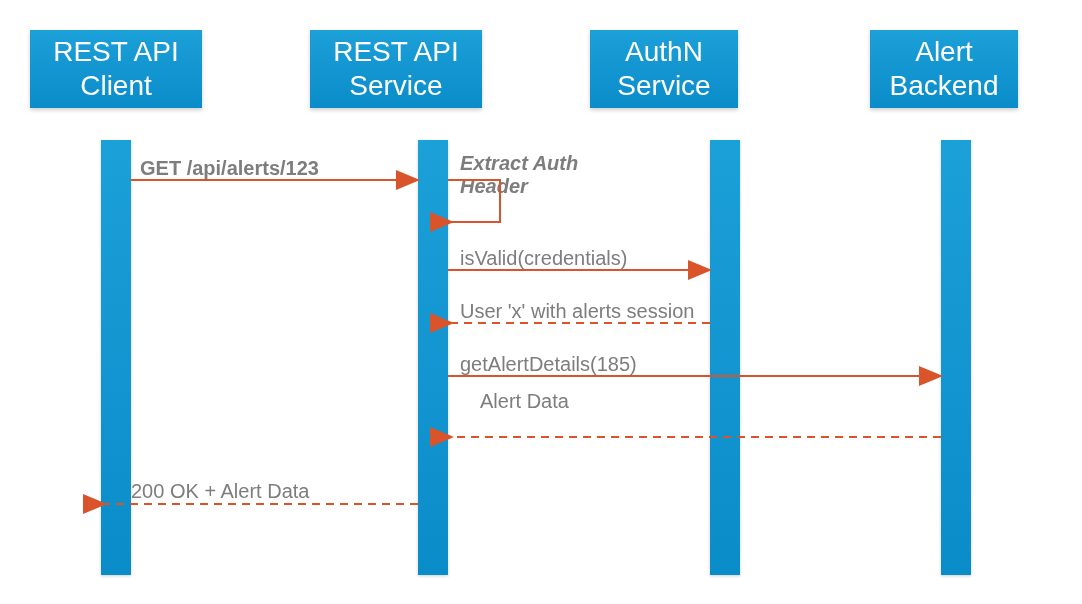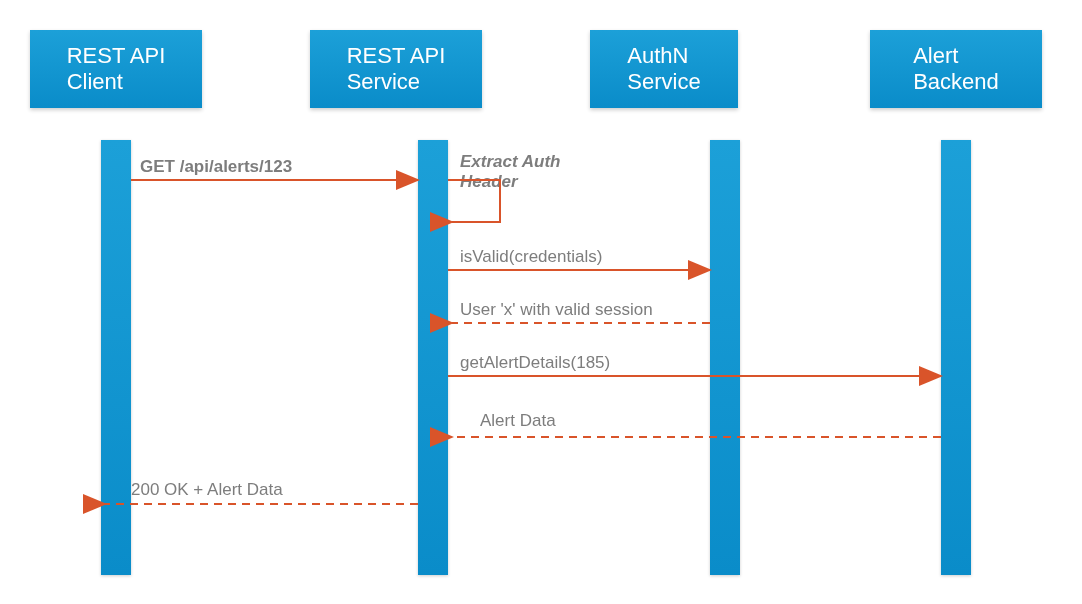--- a/index.html
+++ b/index.html
@@ -8,39 +8,39 @@
     background: #fff;
     width: 1082px;
     height: 604px;
     position: relative;
     overflow: hidden;
   }
   .participant-box {
     position: absolute;
     background: linear-gradient(to bottom, #1ca0d8, #0a8cc9);
     color: #fff;
-    font-size: 22px;
-    text-align: left;
+    font-size: 28px;
+    text-align: center;
     display: flex;
     align-items: center;
     justify-content: center;
     box-shadow: 0 2px 4px rgba(0,0,0,0.2);
     padding: 6px 4px;
     box-sizing: border-box;
     line-height: 1.2;
   }
   .lifeline {
     position: absolute;
     background: linear-gradient(to bottom, #1ca0d8, #0a8cc9);
     box-shadow: 0 1px 3px rgba(0,0,0,0.2);
   }
   .msg-label {
     position: absolute;
     color: #7d7d7d;
-    font-size: 17px;
+    font-size: 20px;
     white-space: nowrap;
   }
   svg.overlay {
     position: absolute;
     left: 0; top: 0;
     width: 1082px;
     height: 604px;
     pointer-events: none;
   }
 </style>
@@ -49,35 +49,35 @@
 
 <div class="participant-box" style="left:30px;  top:30px; width:172px; height:78px;">
     <span>REST API<br>Client</span>
   </div>
 <div class="participant-box" style="left:310px; top:30px; width:172px; height:78px;">
     <span>REST API<br>Service</span>
   </div>
 <div class="participant-box" style="left:590px; top:30px; width:148px; height:78px;">
     <span>AuthN<br>Service</span>
   </div>
-<div class="participant-box" style="left:870px; top:30px; width:172px; height:78px;">
+<div class="participant-box" style="left:870px; top:30px; width:148px; height:78px;">
     <span>Alert<br>Backend</span>
   </div>
 
 <div class="lifeline" style="left:101px; top:140px; width:30px; height:435px;"></div>
 <div class="lifeline" style="left:418px; top:140px; width:30px; height:435px;"></div>
 <div class="lifeline" style="left:710px; top:140px; width:30px; height:435px;"></div>
 <div class="lifeline" style="left:941px; top:140px; width:30px; height:435px;"></div>
 
 <div class="msg-label" style="left:140px; top:157px; font-weight:bold;">GET /api/alerts/123</div>
 <div class="msg-label" style="left:460px; top:152px; font-weight:bold; white-space:pre;font-style:italic;">Extract Auth<br>Header</div>
 <div class="msg-label" style="left:460px; top:247px;">isValid(credentials)</div>
-<div class="msg-label" style="left:460px; top:300px;">User 'x' with valid session</div>
+<div class="msg-label" style="left:460px; top:300px;">User 'x' with alerts session</div>
 <div class="msg-label" style="left:460px; top:353px;">getAlertDetails(185)</div>
-<div class="msg-label" style="left:480px; top:411px;">Alert Data</div>
+<div class="msg-label" style="left:480px; top:390px;">Alert Data</div>
 <div class="msg-label" style="left:131px; top:480px;">200 OK + Alert Data</div>
 
 <svg class="overlay">
   <defs>
     <marker id="arrowR" markerWidth="12" markerHeight="10" refX="11" refY="5" orient="auto">
       <path d="M0,0 L12,5 L0,10 z" fill="#d9542a"></path>
     </marker>
     <marker id="arrowL" markerWidth="12" markerHeight="10" refX="1" refY="5" orient="auto">
       <path d="M12,0 L0,5 L12,10 z" fill="#d9542a"></path>
     </marker>

